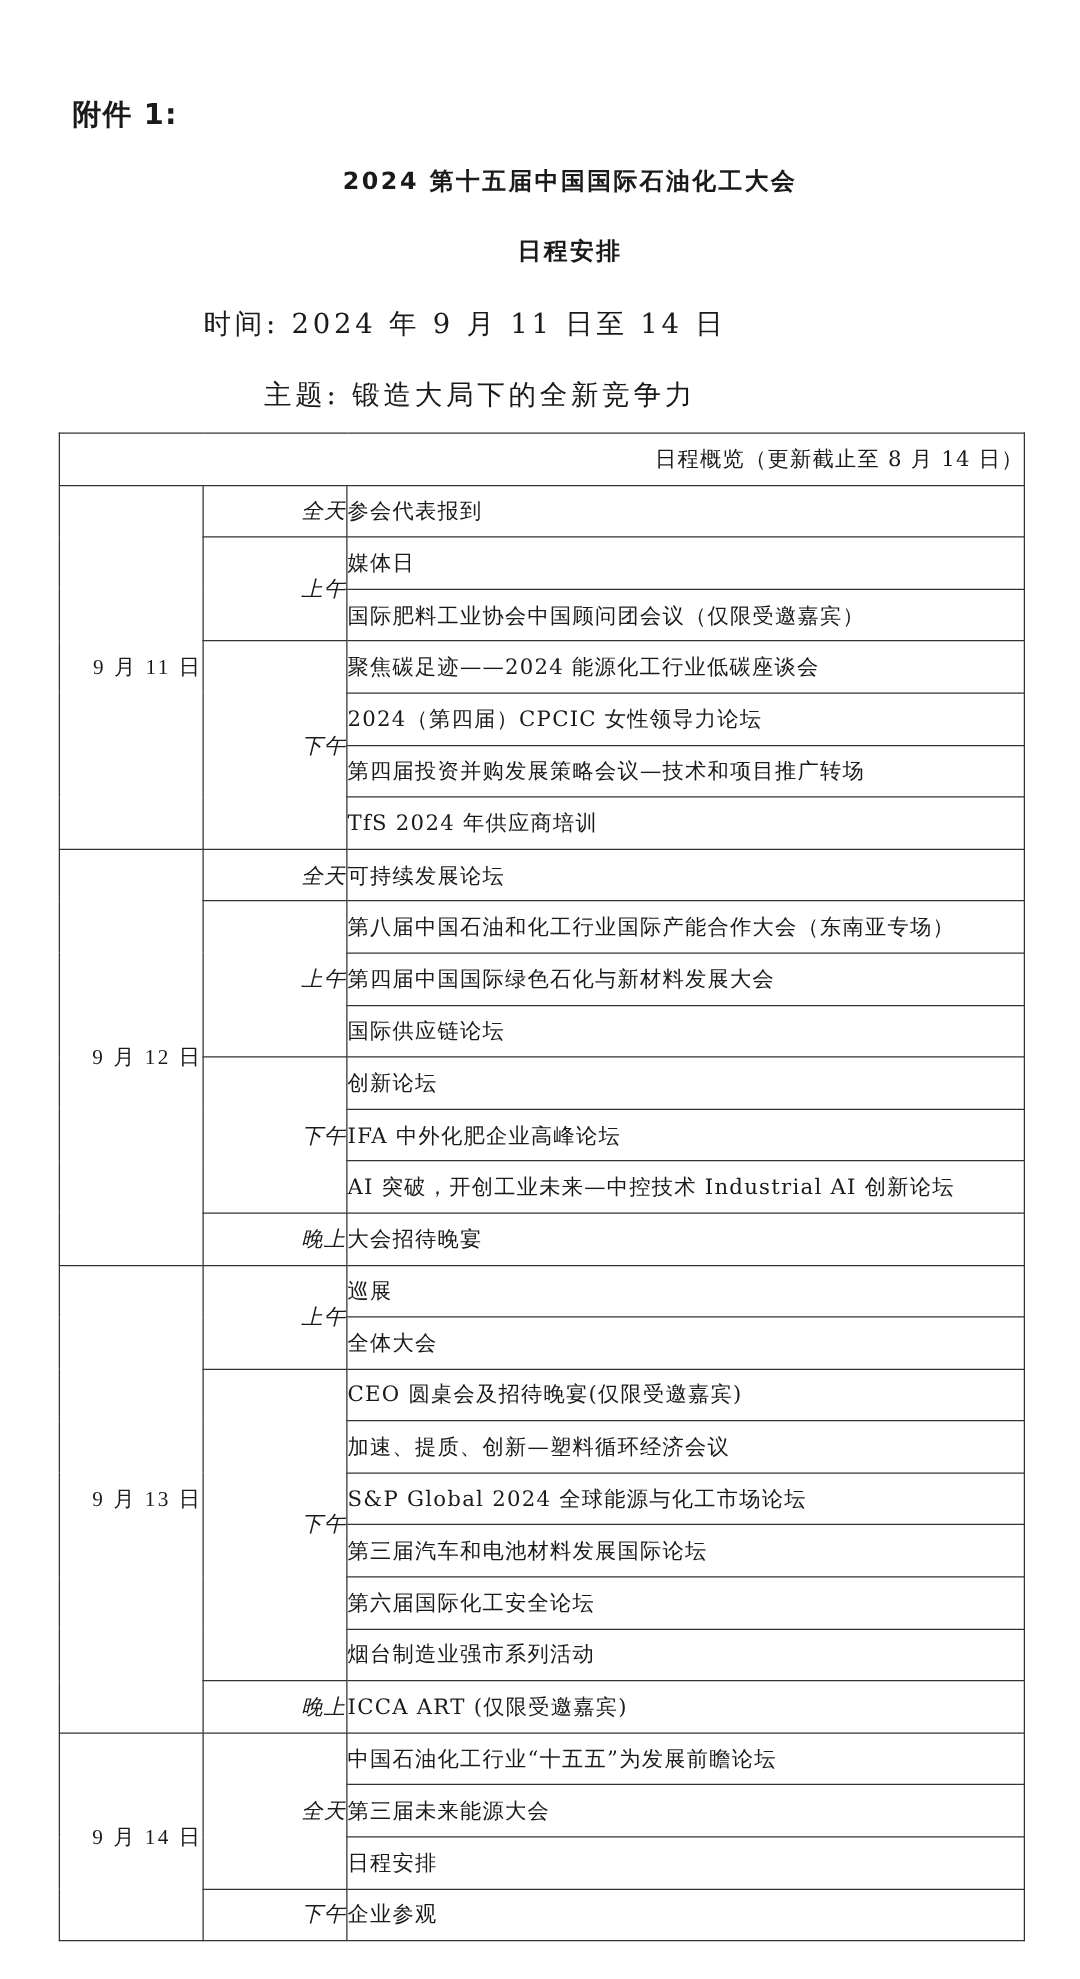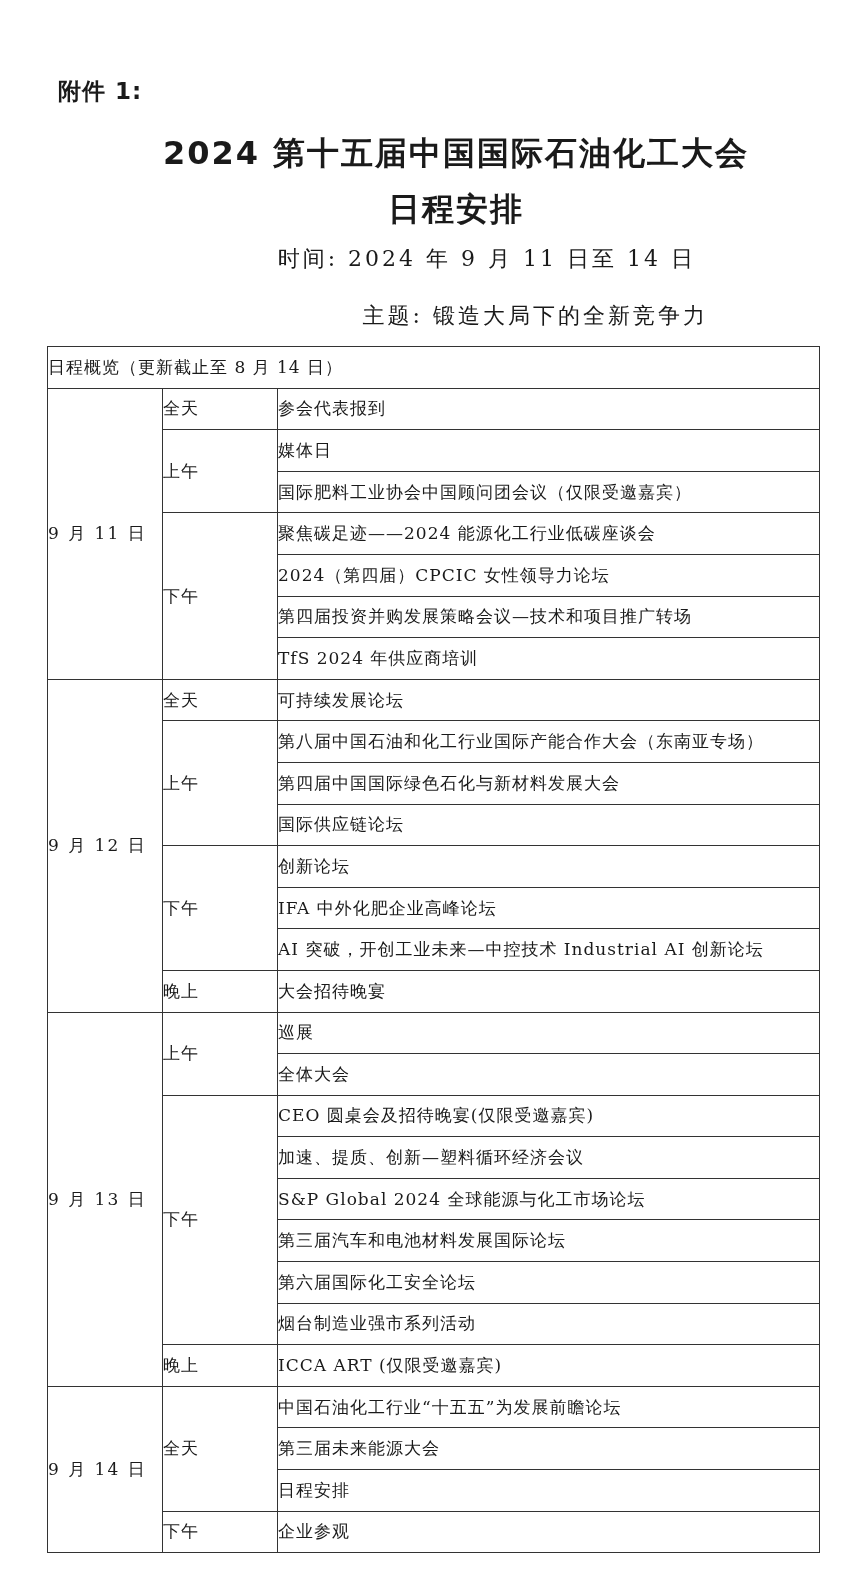--- a/index.html
+++ b/index.html
@@ -8,42 +8,42 @@
     font-family: "DejaVu Serif", "Liberation Serif", serif; color: #1a1a1a;
   }
   .attach {
     position: absolute; left: 58px; top: 76px;
     font-family: "DejaVu Sans", "Liberation Sans", sans-serif;
     font-weight: bold; font-size: 23px; letter-spacing: 1px;
   }
   .title {
     position: absolute; left: 0; width: 864px; text-align: center;
     font-family: "DejaVu Sans", "Liberation Sans", sans-serif;
-    font-weight: bold; font-size: 32px; letter-spacing: 2px;
+    font-weight: bold; font-size: 19px; letter-spacing: 2px;
   }
   .t1 { top: 132px; padding-left: 48px; box-sizing: border-box; }
   .t2 { top: 188px; padding-left: 48px; box-sizing: border-box; }
   .sub {
-    position: absolute; left: 0; width: 696px; text-align: right;
+    position: absolute; left: 0; width: 696px; text-align: center;
     font-size: 22px; letter-spacing: 3px; padding-left: 48px; box-sizing: border-box;
   }
   .s1 { top: 244px; }
   .s2 { top: 301px; margin-left: 12px; }
 
   table.sched {
     position: absolute; left: 47px; top: 346px;
     width: 772px; border-collapse: collapse; table-layout: fixed;
     font-size: 17px;
   }
   table.sched td {
     border: 1.5px solid #333; padding: 0; height: 40.6px; vertical-align: middle;
   }
-  td.hdr { text-align: left; height: 36px; letter-spacing: 1px; }
-  td.date { text-align: left; letter-spacing: 2px; }
-  td.period { text-align: left; letter-spacing: 1px; }
+  td.hdr { text-align: right; height: 36px; letter-spacing: 1px; }
+  td.date { text-align: right; letter-spacing: 2px; font-family: Liberation Serif, serif; }
+  td.period { text-align: right; letter-spacing: 1px; font-style: italic; }
   td.event { padding-left: 10px; letter-spacing: 1px; white-space: nowrap; }
   col.c1 { width: 115px; }
   col.c2 { width: 115px; }
   col.c3 { width: 542px; }
 </style>
 </head>
 <body>
 
 <div class="attach">附件 1:</div>
 <div class="title t1">2024 第十五届中国国际石油化工大会</div>

